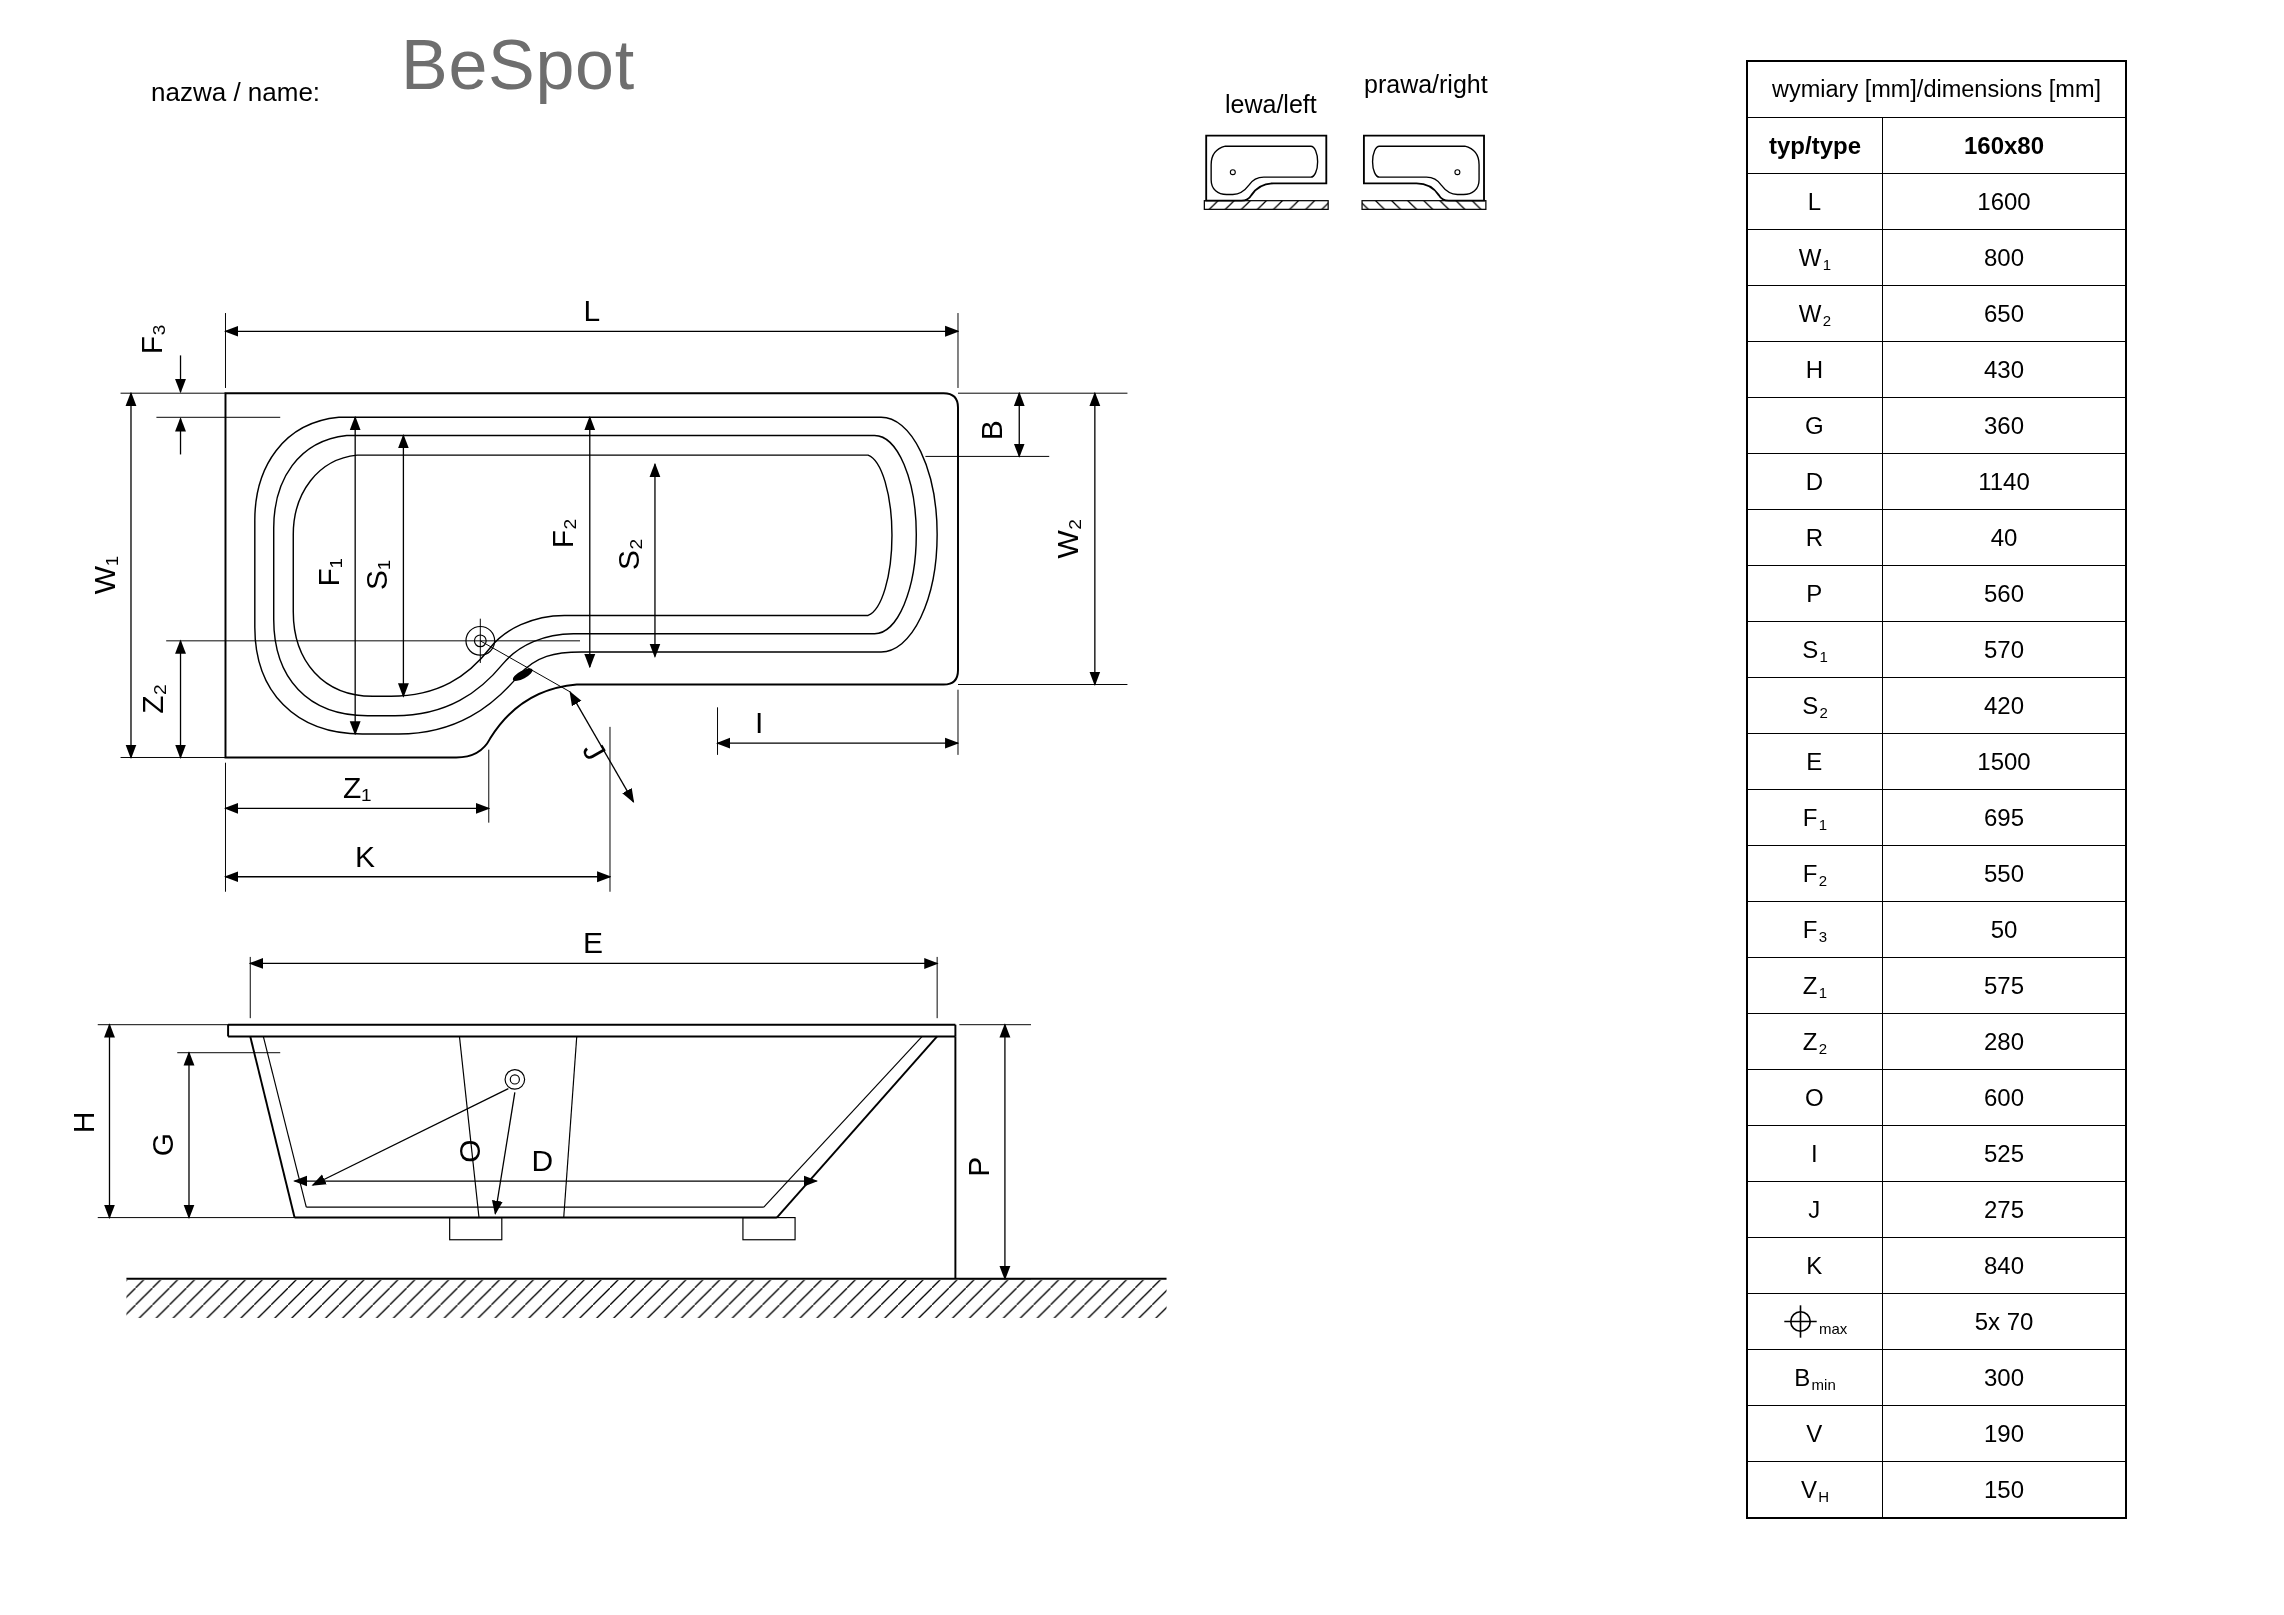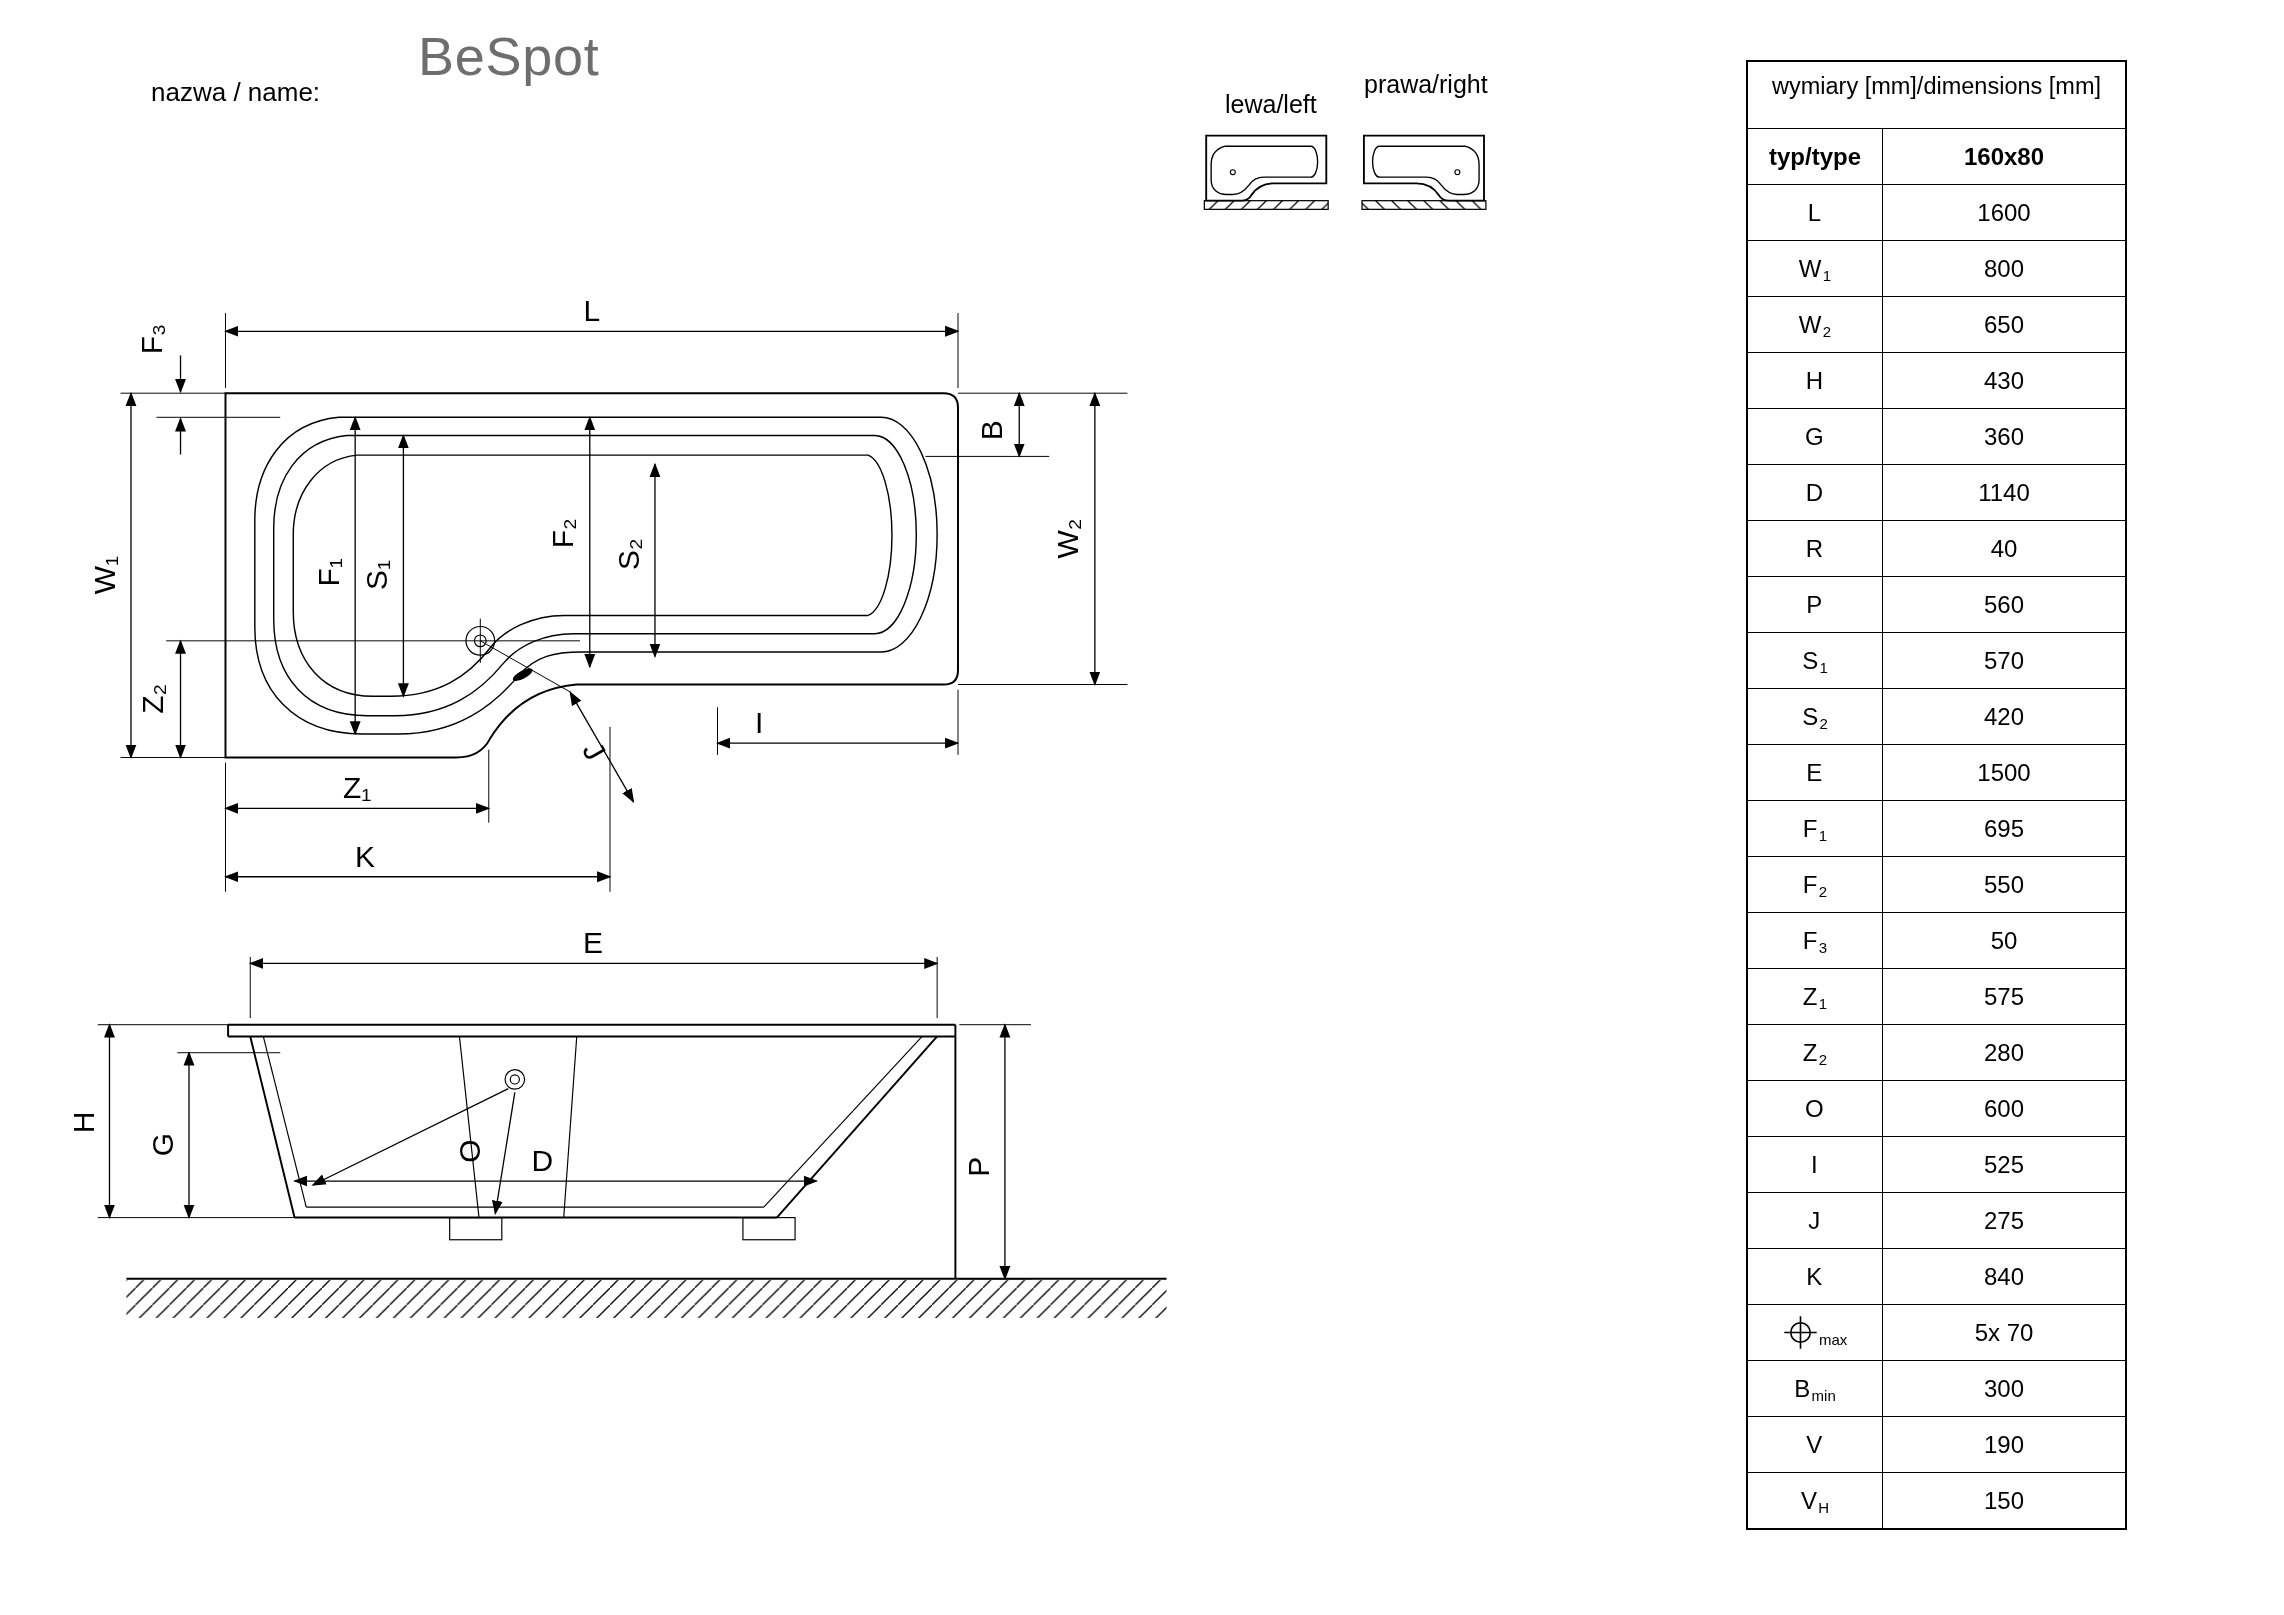--- a/index.html
+++ b/index.html
@@ -2,29 +2,29 @@
 <html style="font-size:10.4px"><head>
 <meta charset="utf-8">
 <style>
   html,body{margin:0;padding:0;background:#fff;}
   body{width:2284px;height:1616px;position:relative;overflow:hidden;
        font-family:"Liberation Sans","DejaVu Sans",sans-serif;color:#000;}
   .abs{position:absolute;}
 
   
   #name-label{left:151px;top:77px;font-size:26px;}
-  #product-name{left:418px;top:25px;font-size:54px;color:#6e6e6e;letter-spacing:0.7px;}
+  #product-name{left:401px;top:25px;font-size:70px;color:#6e6e6e;letter-spacing:0.7px;}
   #left-label{left:1225px;top:70px;font-size:25px;margin-top:20px;}
   #right-label{left:1364px;top:70px;font-size:25px;}
 
   
   #dim-table{left:1746px;top:60px;width:377px;border:2px solid #000;background:#fff;}
   .trow{display:flex;height:55px;border-top:1.3px solid #000;}
   .trow:first-child{border-top:none;}
-  .trow.section{justify-content:center;align-items:flex-start;font-size:23.5px;margin-top:11px;}
+  .trow.section{justify-content:center;align-items:center;font-size:23.5px;}
   .tlabel{width:134px;border-right:1.3px solid #000;display:flex;align-items:center;justify-content:center;font-size:24px;}
   .tvalue{flex:1;display:flex;align-items:center;justify-content:center;font-size:24px;}
   .bold{font-weight:700;text-align:center;}
   .sub{font-size:15px;transform:translateY(7.2px);margin-left:1.3px;}
   .faucet-sym{display:flex;align-items:center;}
 
   
   #drawing{left:0;top:0;}
   #drawing .outline{fill:none;stroke:#000;stroke-width:3;}
   #drawing .rim{fill:none;stroke:#000;stroke-width:2.2;}

